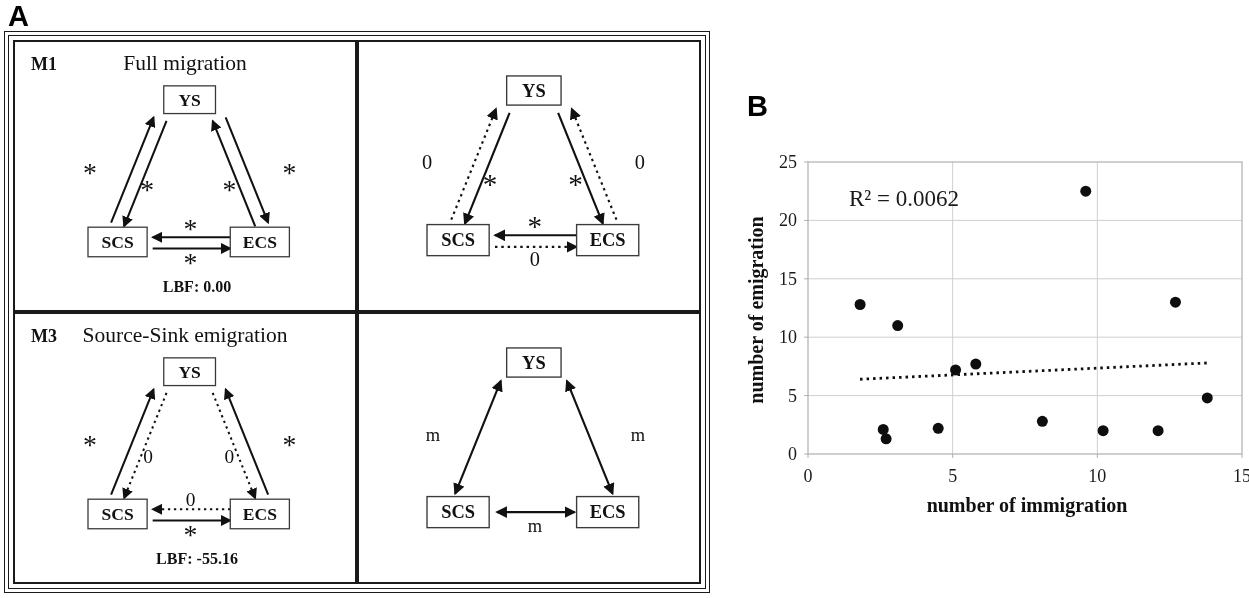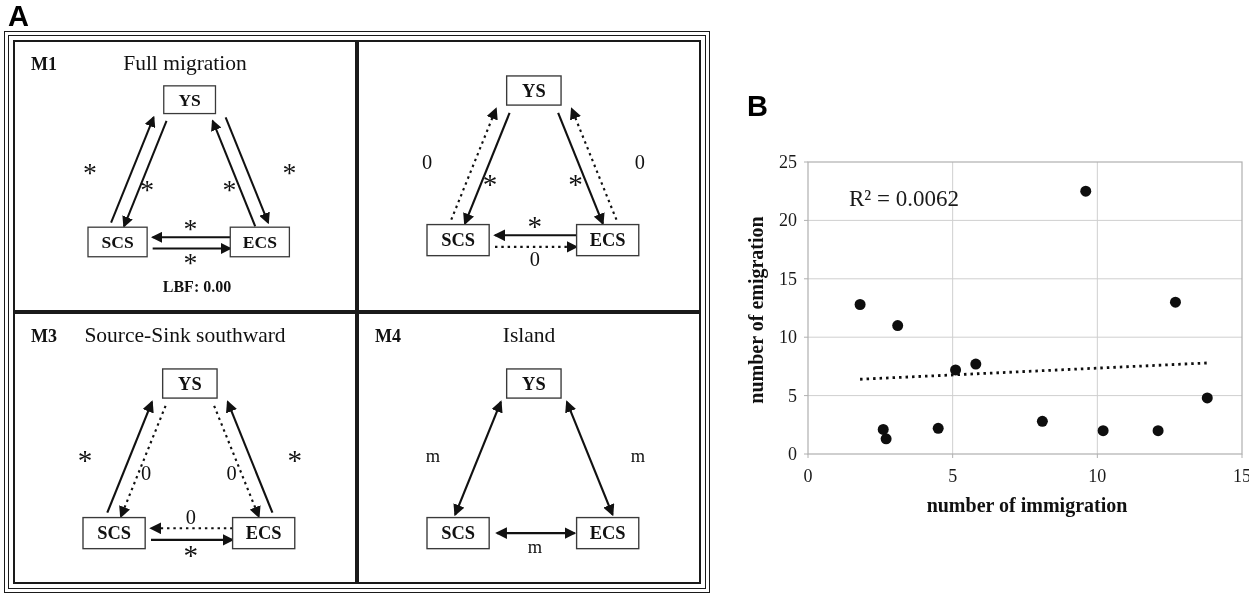--- a/index.html
+++ b/index.html
@@ -126,21 +126,21 @@
       <g>
         <rect class="node" x="224" y="155" width="64" height="32"></rect>
         <text class="nlbl" x="256" y="177">ECS</text>
       </g>
     </svg>
   </div>
 
   <div class="quadrant">
     <div class="qhead">
       <span class="mid">M3</span>
-      <div class="qtitle">Source-Sink southward</div>
+      <div class="qtitle">Source-Sink emigration</div>
     </div>
     <svg class="qsvg" viewBox="0 0 350 210">
       <defs>
         <marker id="ah3" viewBox="0 0 10 10" refX="8.5" refY="5" markerWidth="5.5" markerHeight="5.5" orient="auto-start-reverse">
           <path d="M 0 0 L 10 5 L 0 10 z" fill="#111"></path>
         </marker>
       </defs>
       <line class="edge" x1="95" y1="150" x2="141" y2="36" marker-end="url(#ah3)" stroke-dasharray="none"></line>
       <line class="edge" x1="155" y1="40" x2="109" y2="154" marker-end="url(#ah3)" stroke-dasharray="2.5 4"></line>
       <line class="edge" x1="205" y1="40" x2="251" y2="154" marker-end="url(#ah3)" stroke-dasharray="2.5 4"></line>
@@ -159,27 +159,24 @@
       </g>
       <g>
         <rect class="node" x="70" y="155" width="64" height="32"></rect>
         <text class="nlbl" x="102" y="177">SCS</text>
       </g>
       <g>
         <rect class="node" x="224" y="155" width="64" height="32"></rect>
         <text class="nlbl" x="256" y="177">ECS</text>
       </g>
     </svg>
-  </div>
-
-  <div class="quadrant">
-    <div class="qhead">
-      <span class="mid">M4</span>
-      <div class="qtitle">Island</div>
-    </div>
+    <div class="qlbf">LBF: -55.16</div>
+  </div>
+
+  <div class="quadrant">
     <svg class="qsvg" viewBox="0 0 350 210">
       <defs>
         <marker id="ah4" viewBox="0 0 10 10" refX="8.5" refY="5" markerWidth="5.5" markerHeight="5.5" orient="auto-start-reverse">
           <path d="M 0 0 L 10 5 L 0 10 z" fill="#111"></path>
         </marker>
       </defs>
       <line class="edge" x1="99" y1="152" x2="146" y2="36" marker-start="url(#ah4)" marker-end="url(#ah4)" stroke-dasharray="none"></line>
       <line class="edge" x1="214" y1="36" x2="261" y2="152" marker-start="url(#ah4)" marker-end="url(#ah4)" stroke-dasharray="none"></line>
       <line class="edge" x1="142" y1="171" x2="222" y2="171" marker-start="url(#ah4)" marker-end="url(#ah4)" stroke-dasharray="none"></line>
       <text class="elbl em" x="76" y="98">m</text>

